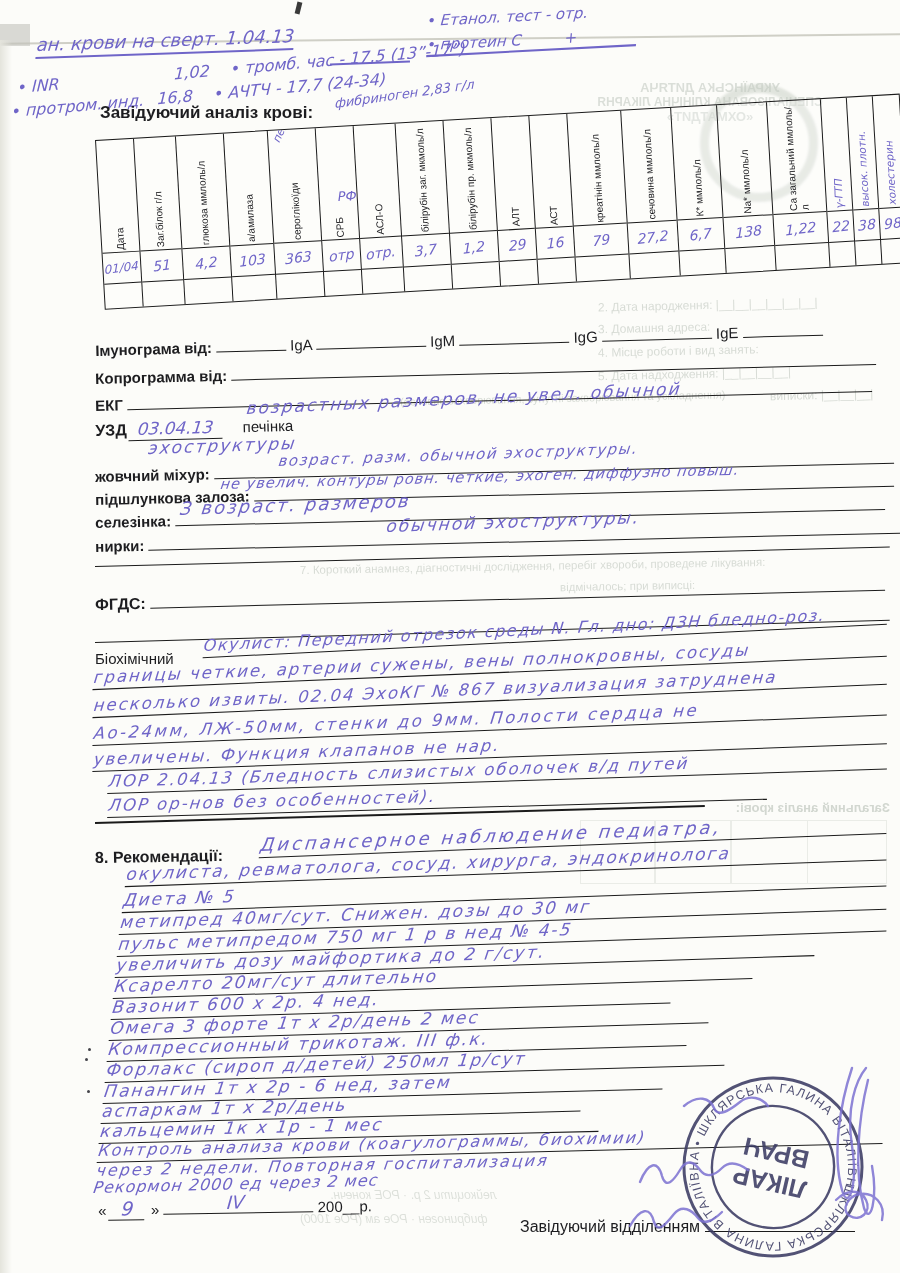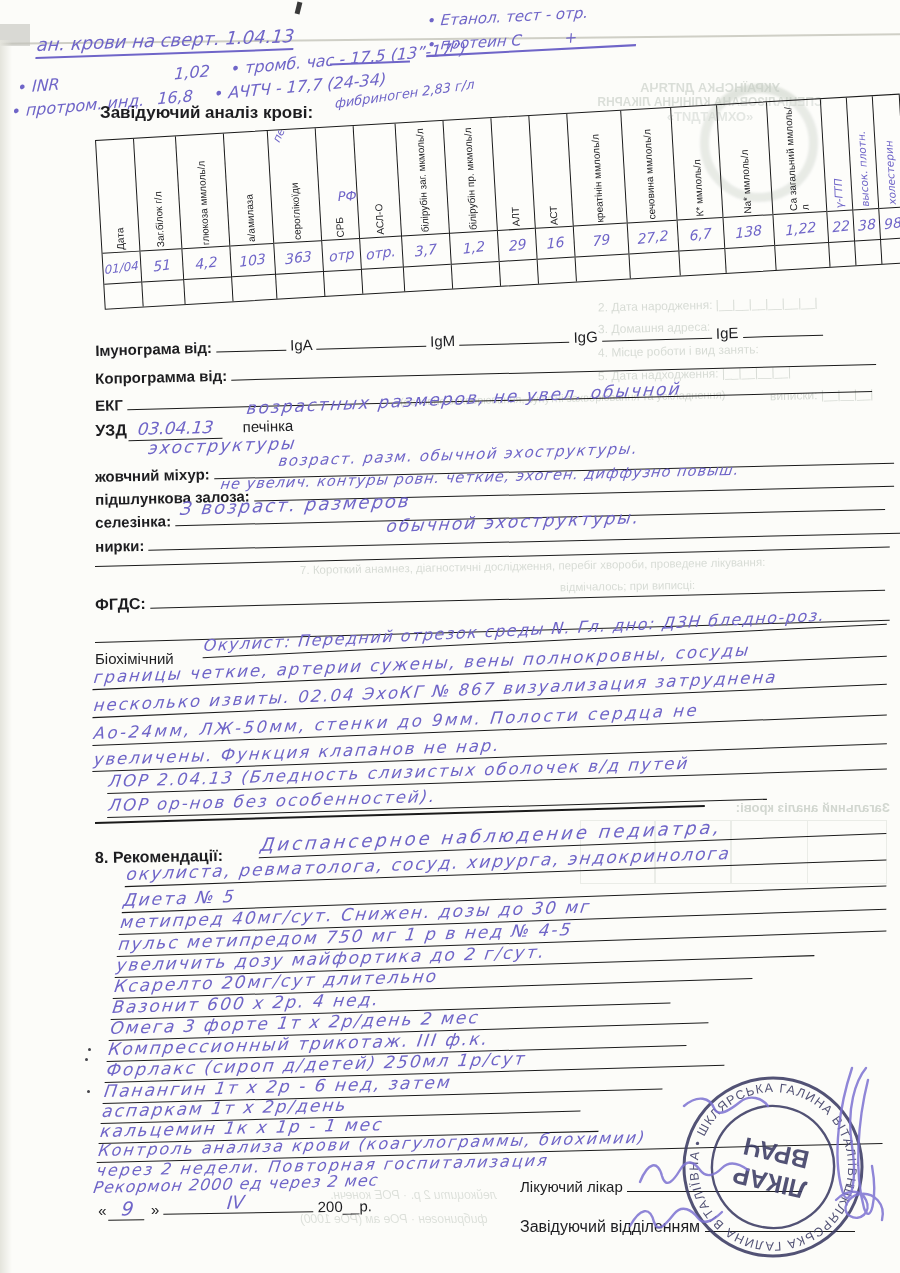--- a/index.html
+++ b/index.html
@@ -355,24 +355,20 @@
 
   <div class="abs print" style="left:98px;top:1198px;font-size:15px;transform:rotate(-1deg);transform-origin:left top;">
     <span>«</span>
     <span class="hw" style="font-size:19px;display:inline-block;border-bottom:1.7px solid #1b1b1b;padding:0 12px;transform:skewX(-8deg);">9</span>
     <span>»</span>
     <span class="blank" style="width:150px;"></span>
     <span>200__р.</span>
   </div>
   <div class="abs hw" style="left:228px;top:1192px;font-size:18px;transform:rotate(-3deg) skewX(-8deg);">IV</div>
 
-  <div class="abs print" style="left:520px;top:1178px;font-size:15px;">
-    <span>Лікуючий лікар</span>
-    <span class="blank" style="width:175px;"></span>
-  </div>
   <div class="abs print" style="left:520px;top:1218px;font-size:16px;">
     <span>Завідуючий відділенням</span>
     <span class="blank" style="width:150px;"></span>
   </div>
 
   <div class="abs" style="left:678px;top:1072px;width:190px;height:190px;transform:rotate(193deg);opacity:.88;">
     <svg width="190" height="190" viewBox="0 0 190 190">
       <circle cx="95" cy="95" r="89" fill="none" stroke="#3b3b63" stroke-width="3"></circle>
       <circle cx="95" cy="95" r="61" fill="none" stroke="#3b3b63" stroke-width="2.4"></circle>
       <defs>

